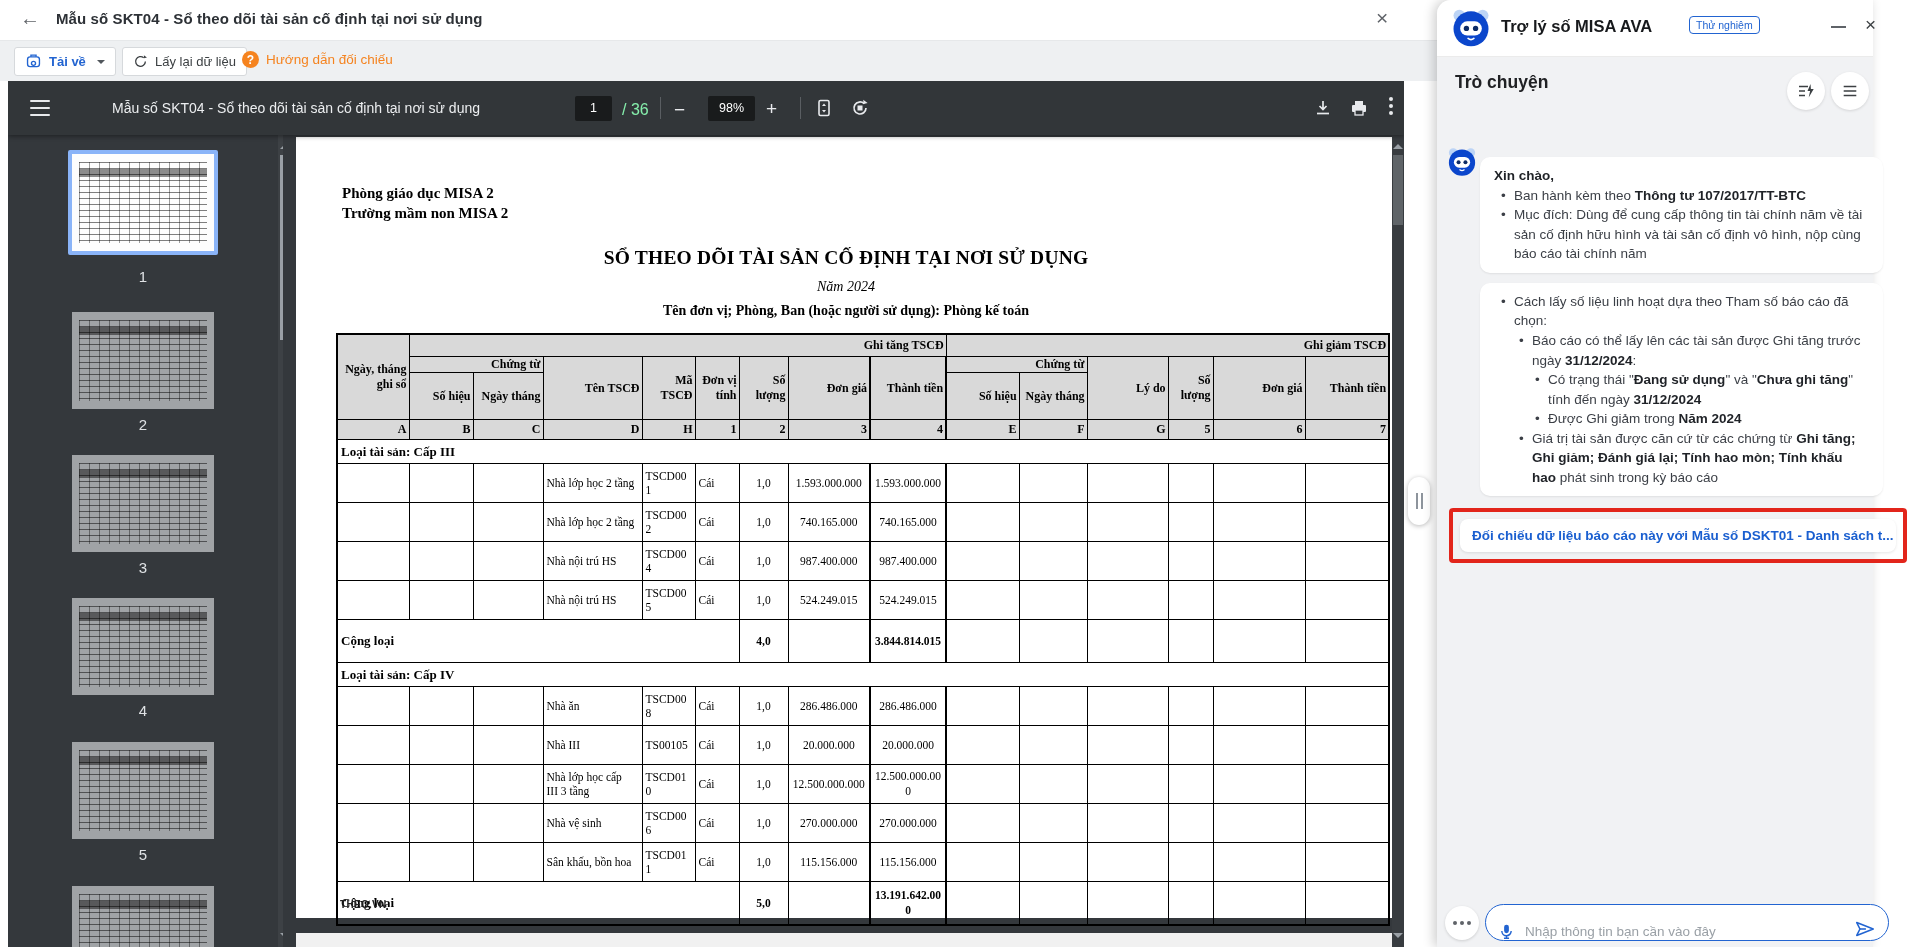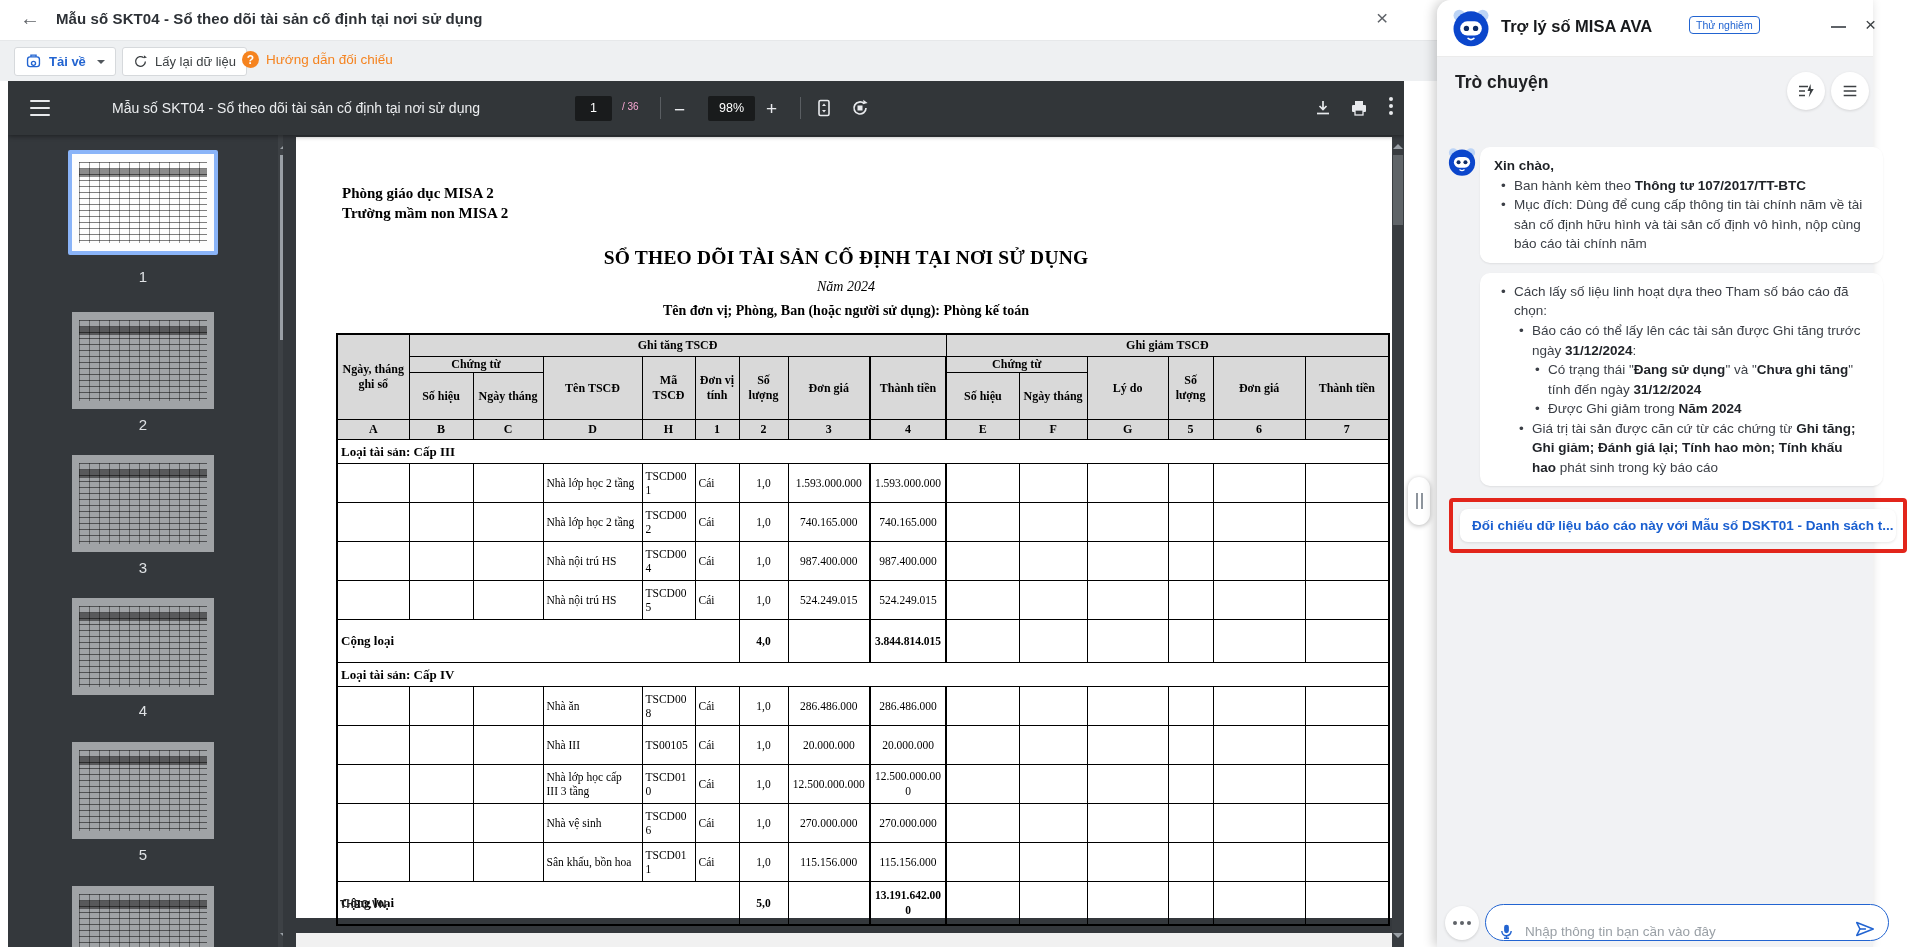--- a/index.html
+++ b/index.html
@@ -25,21 +25,21 @@
 
   
   #viewer{position:absolute;left:8px;top:81px;width:1396px;height:866px;background:#34383c;overflow:hidden}
   #pdfbar{position:absolute;left:0;top:0;width:1396px;height:54px;background:#323639;box-shadow:0 1px 5px rgba(0,0,0,.45);z-index:6}
   .pbi{position:absolute;color:#e8eaed}
   #pb-hamb{left:22px;top:19px;width:20px;cursor:pointer}
   #pb-hamb div{height:2px;background:#e8eaed;margin:0 0 5px 0;border-radius:1px}
   #pb-title{left:104px;top:19px;font-size:14px;color:#eceef0}
   .pb-box{position:absolute;background:#191b1c;color:#fff;border-radius:2px;text-align:center;font-size:12.5px;height:25px;line-height:25px}
   #pb-page{left:567px;top:15px;width:37px}
-  #pb-total{left:614px;top:20px;font-size:10px;color:#f9a8d4}
+  #pb-total{left:614px;top:20px;font-size:16px;color:#86efac}
   .pb-div{position:absolute;width:1px;height:22px;background:#5a5e62;top:16px}
   #pb-minus{left:666px;top:18px;font-size:19px;cursor:pointer}
   #pb-zoom{left:700px;top:15px;width:47px}
   #pb-plus{left:758px;top:17px;font-size:19px;cursor:pointer}
   .pb-icon{position:absolute;top:17px;cursor:pointer}
 
   
   #sidebar{position:absolute;left:0;top:54px;width:275px;height:812px;background:#34383c}
   .thumb{position:absolute;left:64px;cursor:pointer}
   .thumb.sel{left:60px;border:4px solid #8ab4f8;border-radius:2px}
@@ -66,21 +66,21 @@
 
   .org{position:absolute;left:46px;font-weight:700;font-size:15px}
   #doc-title{position:absolute;left:0;top:110px;width:1100px;text-align:center;font-weight:700;font-size:19.5px;letter-spacing:.2px}
   #doc-year{position:absolute;left:0;top:142px;width:1100px;text-align:center;font-style:italic;font-size:14px}
   #doc-unit{position:absolute;left:0;top:166px;width:1100px;text-align:center;font-weight:700;font-size:14px}
   #qlts{position:absolute;left:44px;top:762px;font-family:"Liberation Sans",sans-serif;font-size:10px;font-weight:700;color:#222;letter-spacing:.3px}
 
   
   #asset-table{position:absolute;left:40px;top:196px;border-collapse:collapse;table-layout:fixed;width:1052px;border:2px solid #000}
   #asset-table th,#asset-table td{border:1px solid #000;overflow:hidden;padding:1px 3px}
-  #asset-table thead th{background:#d9d9d9;font-weight:700;font-size:12px;text-align:center;padding:0 2px}
+  #asset-table thead th{background:#d9d9d9;font-weight:700;font-size:12px;text-align:right;padding:0 2px}
   .hr1 th{height:21px}.hr3 th{height:46px}.hletters th{height:19px;font-size:12px}
   td.c4,th.c4{border-left:2px solid #000 !important;border-right:2px solid #000 !important}
   tr.sec td{font-weight:700;font-size:13px;text-align:left;height:21px;padding-left:4px;white-space:nowrap}
   tr.data td{height:36px;border-bottom:1px dotted #767676;font-size:11.5px}
   tr.data td.name,tr.data td.code,tr.data td.unit{text-align:left;white-space:pre;padding-left:4px;line-height:1.25}
   td.r{text-align:center;font-size:11px;white-space:pre;padding-right:4px;line-height:1.3}
   tr.total td{font-weight:700;border-top:2px solid #000;border-bottom:2px solid #000}
   tr.total td.lbl{text-align:left;font-size:13px;padding-left:4px;height:40px}
   tr.total td.r{font-size:11.5px}
 
@@ -100,21 +100,21 @@
   #p-close{position:absolute;left:428px;top:14px;font-size:19px;color:#3c4043;cursor:pointer}
   #p-chat-label{position:absolute;left:18px;top:72px;font-size:17.5px;font-weight:700;color:#202124}
   .pcirc{position:absolute;top:72px;width:38px;height:38px;border-radius:50%;background:#fff;box-shadow:0 1px 3px rgba(0,0,0,.12);
          display:flex;align-items:center;justify-content:center;cursor:pointer}
   #p-compose{left:350px}#p-menu{left:394px}
 
   #chat{position:absolute;left:0;top:120px;width:480px}
   #avatar{position:absolute;left:10px;top:27px}
   .bubble{margin:0 0 10px 43px;width:375px;background:#fff;border-radius:10px;padding:9px 14px;
           box-shadow:0 1px 2px rgba(0,0,0,.08);font-size:13.5px;line-height:1.45;color:#3b3f46}
-  .bubble:first-child{margin-top:27px}
+  .bubble:first-child{margin-top:37px}
   .bubble b{color:#1f2227}
   .line{position:relative}
   .line .blt{position:absolute;color:#3b3f46}
   .ind1{padding-left:20px}.ind1 .blt{left:7px}
   .ind2{padding-left:38px}.ind2 .blt{left:25px}
   .ind3{padding-left:54px}.ind3 .blt{left:41px}
 
   #redbox{margin:12px 10px 0 12px;border:4px solid #e2251b;border-radius:4px;padding:7px 7px}
   #suggestion{background:#fff;border-radius:8px;box-shadow:0 1px 3px rgba(0,0,0,.10);padding:9px 12px;
               color:#1a5fd0;font-weight:700;font-size:13.5px;white-space:nowrap;overflow:hidden;cursor:pointer}

